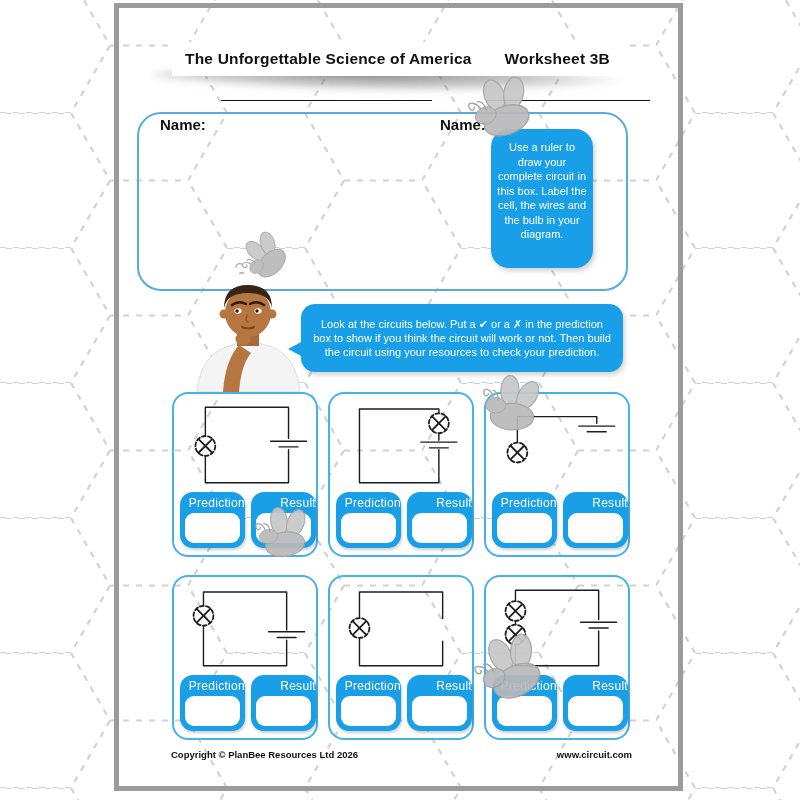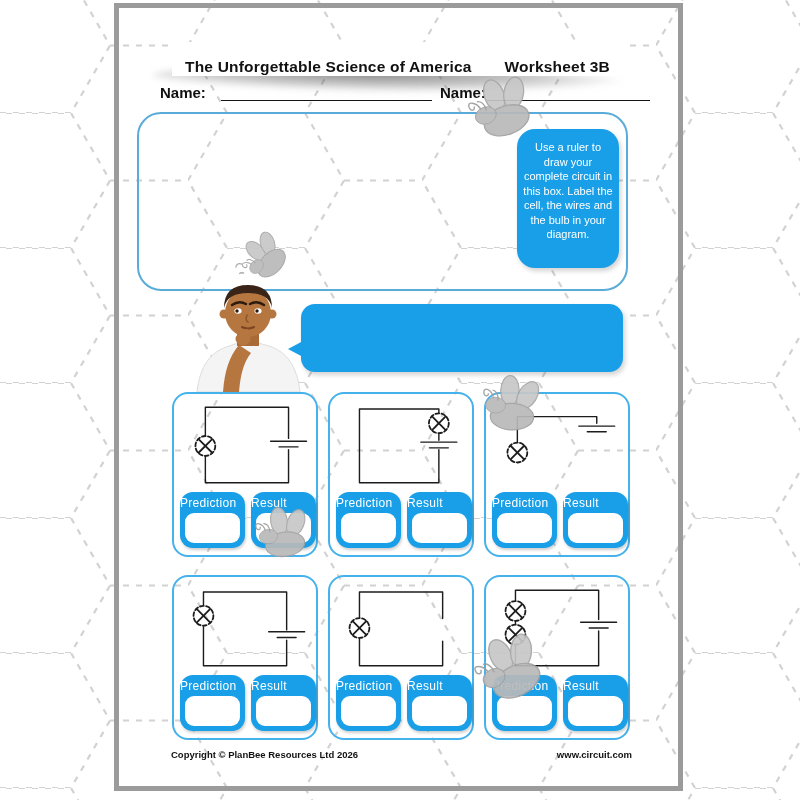--- a/index.html
+++ b/index.html
@@ -8,50 +8,50 @@
     font-family:"Liberation Sans", sans-serif;color:#111;
   }
   .hex-bg{position:absolute;left:0;top:0;z-index:0;}
   .frame{position:absolute;left:114px;top:3px;width:559px;height:778px;
     border:5px solid var(--frame-gray,#9b9b9b);z-index:1;}
   
   .header-shadow{position:absolute;left:152px;top:67px;width:478px;height:25px;z-index:2;
     background:radial-gradient(ellipse at 45% 25%, rgba(40,40,40,.55) 0%, rgba(95,95,95,.35) 45%, rgba(150,150,150,0) 72%);
     filter:blur(3px);border-radius:50%;transform:rotate(1deg);}
   .header-bar{position:absolute;left:172px;top:42px;width:458px;height:34px;background:#fff;z-index:3;
-    display:flex;align-items:flex-end;justify-content:space-between;box-sizing:border-box;padding:0 20px 0 13px;}
+    display:flex;align-items:center;justify-content:space-between;box-sizing:border-box;padding:0 20px 0 13px;}
   .header-bar span{font-weight:bold;font-size:15.5px;letter-spacing:.2px;white-space:nowrap;}
   
-  .lbl{position:absolute;z-index:3;font-weight:bold;font-size:15px;}
+  .lbl{position:absolute;z-index:3;font-weight:bold;font-size:15px;margin-top:32px;}
   .wline{position:absolute;z-index:3;border-bottom:1.8px solid #141414;height:0;}
   
   .draw-box{position:absolute;left:137px;top:112px;width:491px;height:179px;box-sizing:border-box;
     border:2px solid var(--box-border,#59acd9);border-radius:24px;z-index:2;}
   
-  .instruction{position:absolute;left:517px;top:129px;width:102px;height:139px;box-sizing:border-box;
+  .instruction{position:absolute;left:491px;top:129px;width:102px;height:139px;box-sizing:border-box;
     background:var(--accent-blue,#189fe8);border-radius:18px;color:#fff;font-size:11px;line-height:1.32;
     text-align:center;padding:11px 5px;z-index:4;box-shadow:2px 3px 5px rgba(0,0,0,.18);}
   .speech{position:absolute;left:301px;top:304px;width:322px;height:68px;box-sizing:border-box;
     background:var(--accent-blue,#189fe8);border-radius:14px;color:#fff;font-size:11px;line-height:1.3;
     text-align:center;padding:4px 10px;z-index:4;box-shadow:2px 3px 5px rgba(0,0,0,.18);
     display:flex;align-items:center;justify-content:center;}
   .speech-tail{position:absolute;left:-13px;top:37px;width:0;height:0;z-index:4;
     border-top:8px solid transparent;border-bottom:8px solid transparent;
     border-right:15px solid var(--accent-blue,#189fe8);}
   
   .boy{position:absolute;left:183px;top:281px;width:130px;height:111px;z-index:4;}
   
   .card{position:absolute;width:146px;height:165px;box-sizing:border-box;z-index:3;
     border:2px solid var(--card-border,#45b2ec);border-radius:16px;}
   .circuit{position:absolute;left:3px;top:3px;width:138px;height:96px;
     stroke:#1c1c1c;stroke-width:1.5;fill:none;stroke-linecap:round;}
   .btn{position:absolute;bottom:7px;width:65px;height:56px;background:var(--accent-blue,#189fe8);
     border-radius:13px;box-shadow:1px 2px 3px rgba(0,0,0,.2);}
   .btn.p{left:6px}.btn.r{right:0}
-  .btn-label{display:block;text-align:left;color:#fff;font-size:12px;margin-top:4px;letter-spacing:.3px;}
+  .btn-label{display:block;text-align:right;color:#fff;font-size:12px;margin-top:4px;letter-spacing:.3px;}
   .btn-field{position:absolute;left:5px;right:5px;bottom:5px;height:30px;background:#fff;border-radius:9px;}
   
   .bee{position:absolute;z-index:6;}
   
   .foot{position:absolute;z-index:3;font-weight:bold;font-size:9.5px;white-space:nowrap;}
 </style>
 </head>
 <body>
 
 <svg width="0" height="0" style="position:absolute" aria-hidden="true">
@@ -117,20 +117,21 @@
   <circle cx="74" cy="30" r="1.7" fill="#2a1a10"></circle>
   <path d="M64,34 q-2,6 1,7" stroke="#8a5527" stroke-width="1.5" fill="none" stroke-linecap="round"></path>
   <path d="M59,46 q6,3 12,0" stroke="#7a4520" stroke-width="2" fill="none" stroke-linecap="round"></path>
   <path d="M40,111 Q42,80 56,64 L68,72 Q58,84 56,111 Z" fill="#b5763f"></path>
   <ellipse cx="60" cy="58" rx="7.5" ry="6.5" fill="#b5763f"></ellipse>
   <rect x="61" y="48" width="5" height="10" rx="2.5" fill="#b5763f"></rect>
 </svg>
 
 <div class="speech">
   <div class="speech-tail"></div>
+  <span>Look at the circuits below. Put a ✔ or a ✗ in the prediction box to show if you think the circuit will work or not. Then build the circuit using your resources to check your prediction.</span>
 </div>
 
 <div class="card" style="left:172px;top:392px">
   <svg class="circuit" viewBox="0 0 146 100">
     <path d="M30,10 H118 M118,10 V43 M118,55 V90 M118,90 H30 M30,90 V62 M30,40 V10"></path>
     <use href="#bulb" x="30" y="51"></use>
     <use href="#cell" x="118" y="49"></use>
   </svg>
   <div class="btn p">
     <span class="btn-label">Prediction</span>

